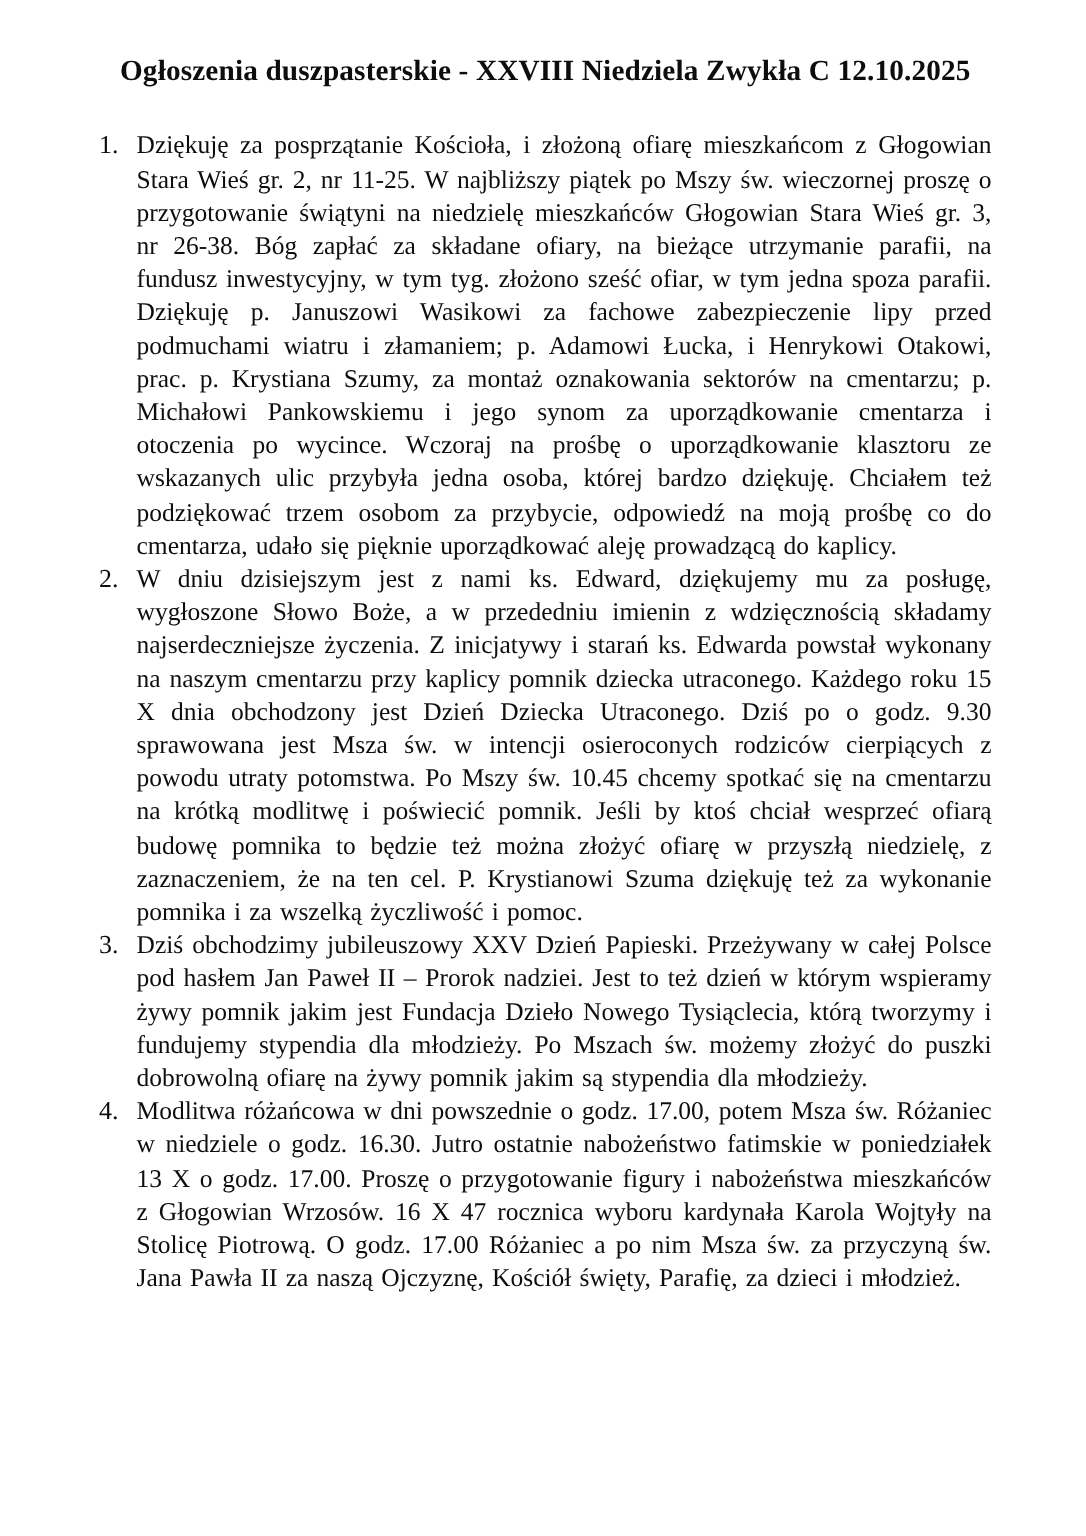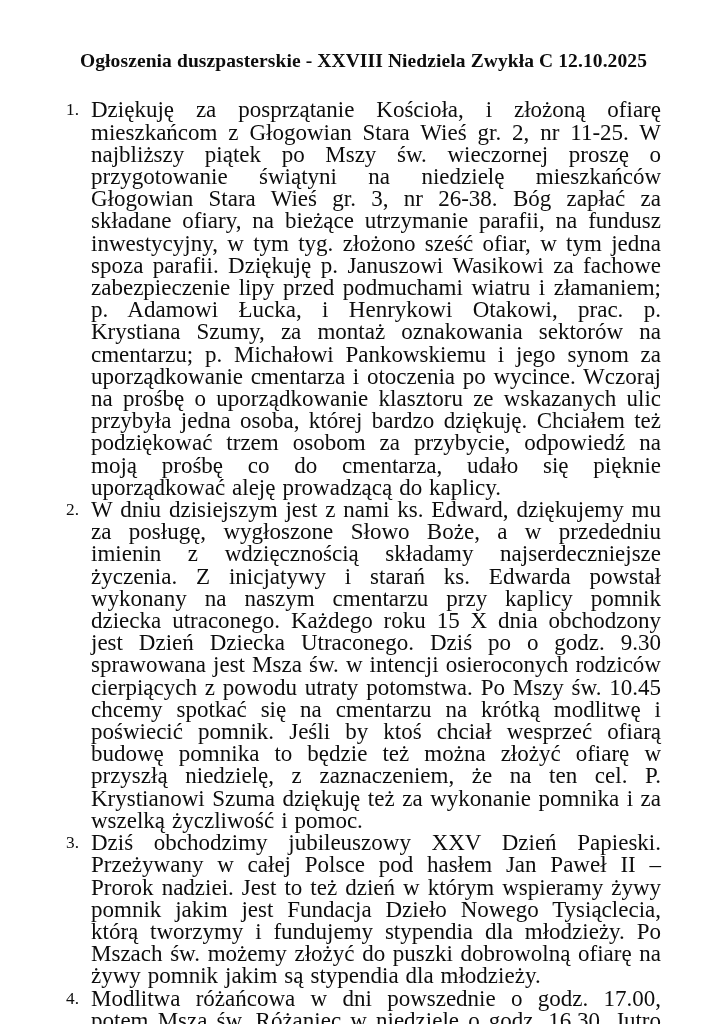--- a/index.html
+++ b/index.html
@@ -11,21 +11,21 @@
     width: 724px;
     height: 1024px;
     overflow: hidden;
     font-family: "Liberation Serif", "DejaVu Serif", serif;
     color: #0d0d0d;
   }
   .page {
     box-sizing: border-box;
     width: 724px;
     height: 1024px;
-    padding: 49px 63px 30px 66px;
+    padding: 36px 63px 30px 66px;
     background: #ffffff;
   }
   .doc-title {
     margin: 0 0 27px 0;
     text-align: center;
     font-size: 19.5px;
     font-weight: bold;
     letter-spacing: 0.1px;
     line-height: 1.2;
   }
@@ -42,21 +42,21 @@
     flex: 0 0 25px;
     width: 25px;
     font-size: 17.3px;
     line-height: 22.2px;
     text-align: left;
   }
   .item-text {
     flex: 1 1 auto;
     margin: 0;
     text-align: justify;
-    font-size: 23px;
+    font-size: 17px;
     line-height: 22.2px;
     word-spacing: 1.2px;
   }
 </style>
 </head>
 <body>
 
 <div class="page">
 
   <h1 class="doc-title">Ogłoszenia duszpasterskie - XXVIII Niedziela Zwykła C 12.10.2025</h1>

